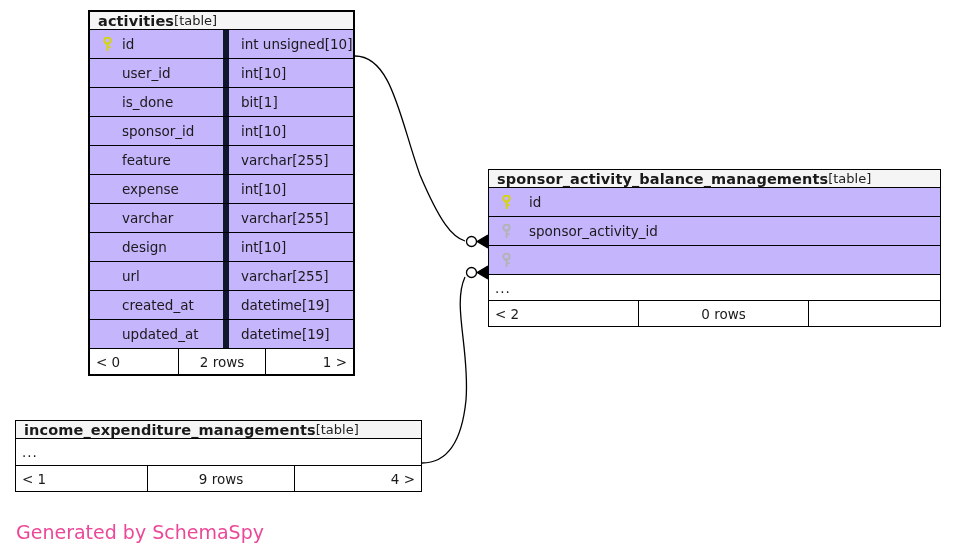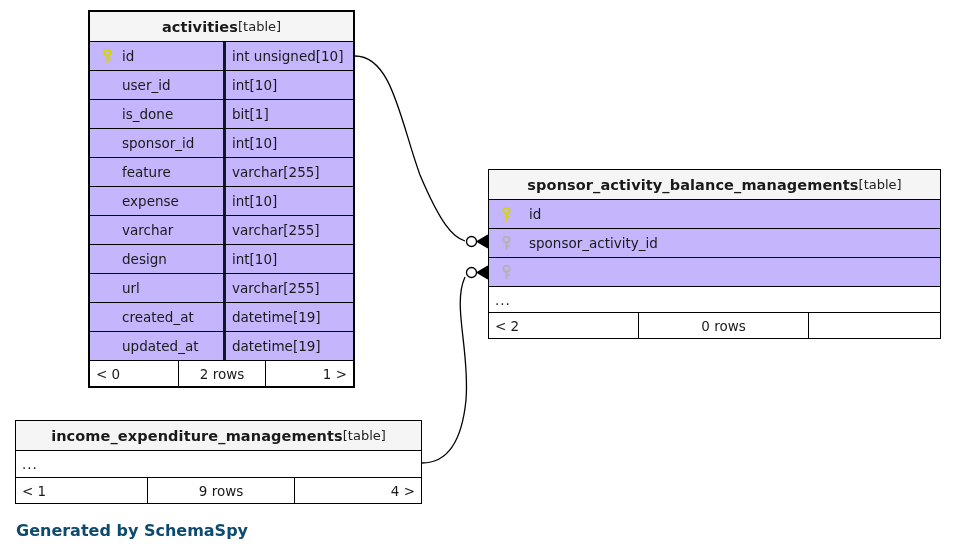--- a/index.html
+++ b/index.html
@@ -43,25 +43,25 @@
   .table-box.thick {
     border: 2px solid #000000;
   }
   .table-box.thin {
     border: 1px solid #000000;
   }
 
   .tbl-header {
     display: flex;
     align-items: center;
-    justify-content: center;
+    justify-content: flex-start;
     background: #f5f5f5;
     border-bottom: 1px solid #000000;
     padding: 0 8px;
-    height: 30px;
+    height: 18px;
     box-sizing: border-box;
   }
   .tbl-header .tname {
     font-weight: bold;
     font-size: 14.5px;
     letter-spacing: 0.1px;
     white-space: nowrap;
   }
   .tbl-header .ttag {
     font-size: 13px;
@@ -86,22 +86,22 @@
     box-sizing: border-box;
     padding-left: 6px;
     white-space: nowrap;
     overflow: hidden;
   }
   .col-type {
     display: flex;
     align-items: center;
     font-size: 13.5px;
     box-sizing: border-box;
-    padding-left: 6px;
-    border-left: 3px solid #0f172a;
+    padding-left: 12px;
+    border-left: 6px solid #0f172a;
     white-space: nowrap;
     overflow: hidden;
   }
 
   .keyslot {
     width: 22px;
     min-width: 22px;
     display: flex;
     align-items: center;
     justify-content: center;
@@ -141,25 +141,24 @@
   .footer-cell.right  { justify-content: flex-end; }
 
   
   .key-ico { display: block; }
 
   
   #credit {
     position: absolute;
     left: 16px;
     top: 521px;
-    font-size: 16px;
-    color: #0c4a6e;
+    font-size: 19px;
+    color: #ec4899;
     z-index: 2;
     white-space: nowrap;
-    font-weight: bold;
   }
 </style>
 </head>
 <body>
 
 <div id="canvas">
 
   <svg id="edges" viewBox="0 0 957 552" width="957" height="552">
 
     <path d="M 355,56 C 392,56 400,120 420,175 C 440,222 452,237 465,241" fill="none" stroke="#000000" stroke-width="1.3"></path>

